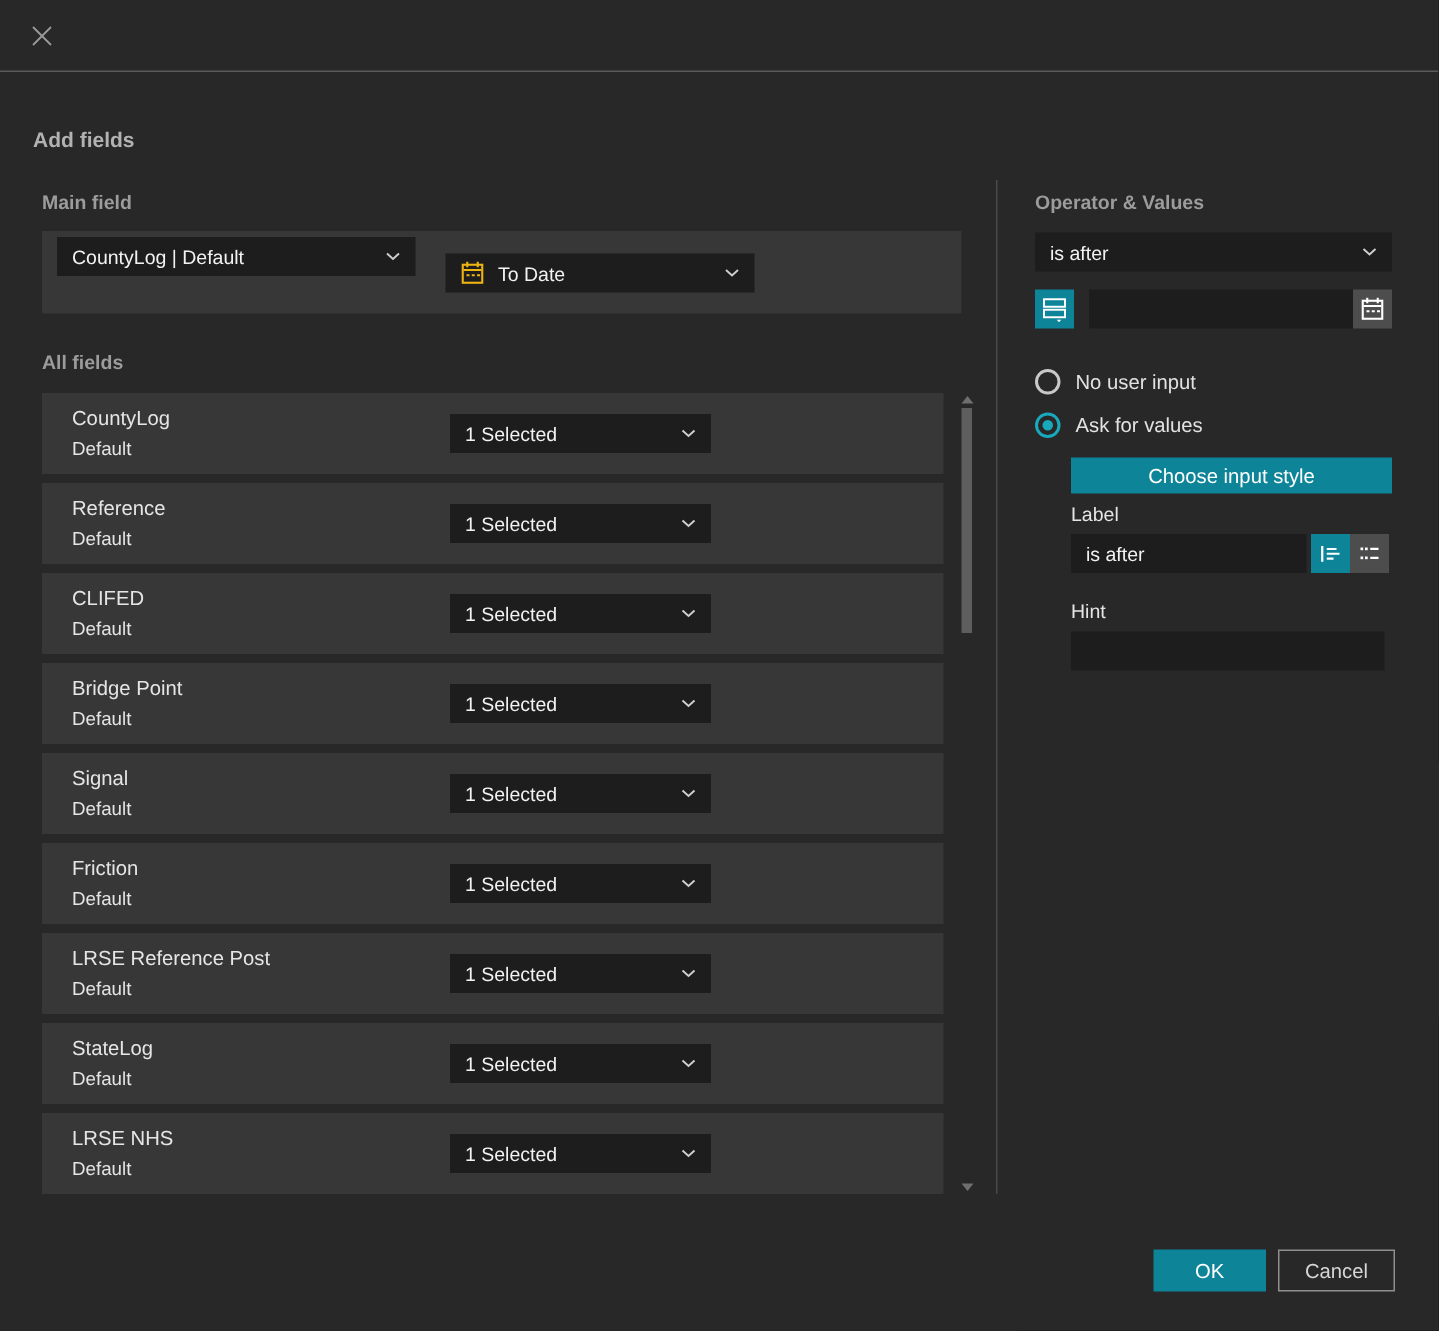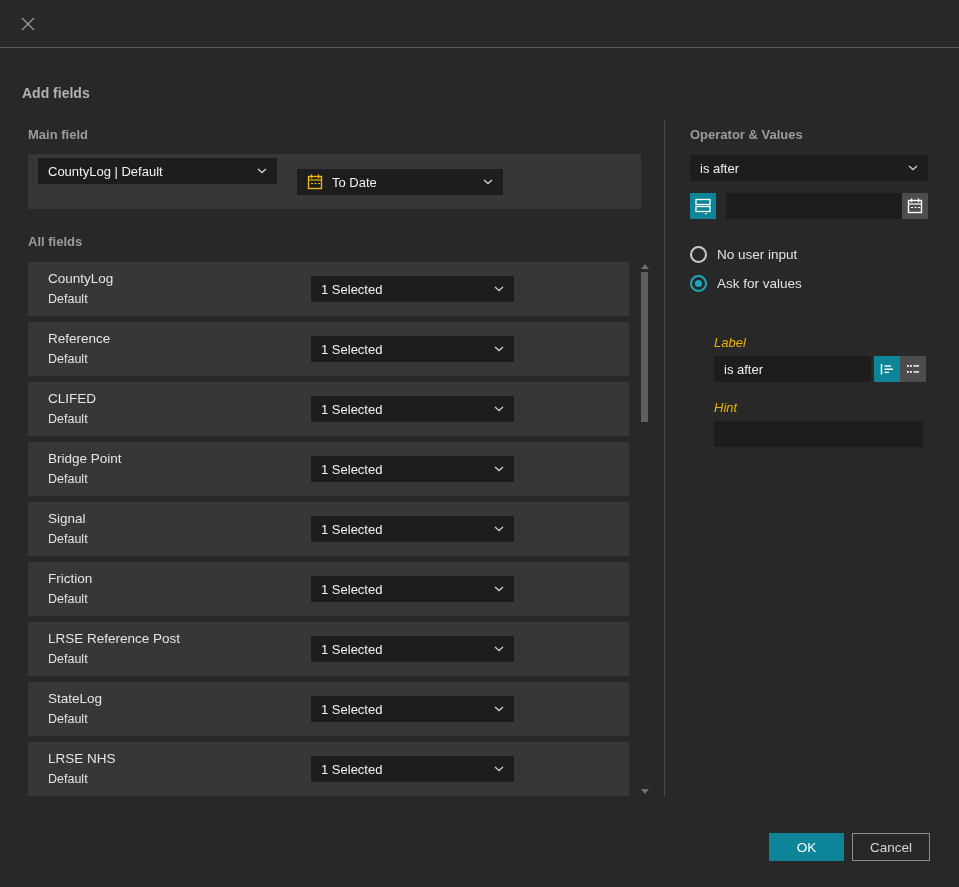--- a/index.html
+++ b/index.html
@@ -9,37 +9,37 @@
   }
   
   .titlebar{position:absolute;top:0;left:0;width:959px;height:48px;
     border-bottom:1px solid #5a5a5a;display:flex;align-items:center;
     justify-content:space-between;box-sizing:border-box;padding:0 17px;}
   .title{color:#e2e2e2;font-size:15.5px;font-weight:bold;letter-spacing:.2px;}
   .close-btn{width:22px;height:22px;display:flex;align-items:center;justify-content:center;cursor:pointer;margin-right:6px;}
   
   .h-add{position:absolute;left:22px;top:85px;color:#b2b2b2;font-size:14px;font-weight:bold;}
   .sub-label{position:absolute;color:#9c9c9c;font-size:13px;font-weight:bold;}
-  .field-label{position:absolute;color:#eab308;font-size:13px;font-style:italic;}
+  .field-label{position:absolute;color:#e5e5e5;font-size:13px;}
   
   .mainfield-box{position:absolute;left:28px;top:154px;width:613px;height:55px;background:#373737;}
   .vdivider{position:absolute;left:664px;top:120px;width:1px;height:676px;background:#4a4a4a;}
   
   .dd{position:absolute;background:#1d1d1d;height:26px;display:flex;align-items:center;
     box-sizing:border-box;padding:0 10px;cursor:pointer;}
   .dd .dd-text{color:#f2f2f2;font-size:13px;flex:1;white-space:nowrap;overflow:hidden;}
   .dd .chev{flex:0 0 auto;margin-left:6px;display:flex;}
   .txt-input{position:absolute;background:#1d1d1d;border:none;outline:none;color:#f2f2f2;
     font-size:13px;box-sizing:border-box;padding:0 10px;height:26px;font-family:"Liberation Sans","DejaVu Sans",sans-serif;}
   
   .rows{position:absolute;left:28px;top:262px;width:601px;}
   .row{position:relative;height:54px;background:#373737;margin-bottom:6px;}
   .row .rname{position:absolute;left:20px;top:9px;color:#e5e5e5;font-size:13.5px;}
   .row .rsub{position:absolute;left:20px;top:30px;color:#e5e5e5;font-size:12.5px;}
-  .row .dd{left:272px;top:14px;width:203px;margin-left:11px;}
+  .row .dd{left:272px;top:14px;width:174px;}
   
   .scrollbar{position:absolute;left:640px;top:262px;width:10px;height:534px;}
   .sb-arrow{position:absolute;left:1px;width:0;height:0;border-left:4px solid transparent;border-right:4px solid transparent;cursor:pointer;}
   .sb-up{top:2px;border-bottom:5px solid #6f6f6f;}
   .sb-down{bottom:2px;border-top:5px solid #6f6f6f;}
   .sb-thumb{position:absolute;left:1px;top:10px;width:7px;height:150px;background:#5e5e5e;cursor:pointer;}
   
   .icon-btn{position:absolute;width:26px;height:26px;display:flex;align-items:center;justify-content:center;cursor:pointer;box-sizing:border-box;}
   .icon-btn.teal{background:var(--accent);}
   .icon-btn.gray{background:#4d4d4d;}
@@ -255,20 +255,21 @@
 
   <div class="radio-line" style="top:246px;">
     <span class="radio"></span>
     <span class="radio-text">No user input</span>
   </div>
   <div class="radio-line" style="top:275px;">
     <span class="radio sel"></span>
     <span class="radio-text">Ask for values</span>
   </div>
 
+  <button class="btn-primary" style="left:714px;top:305px;width:214px;height:24px;">Choose input style</button>
 
   <div class="field-label" style="left:714px;top:335px;">Label</div>
   <input class="txt-input" style="left: 714px; top: 356px; width: 157px;" value="is after">
   <div class="icon-btn teal" style="left:874px;top:356px;">
     <svg width="18" height="18" viewBox="0 0 18 18">
       <line x1="3.5" y1="4" x2="3.5" y2="14.5" stroke="#fff" stroke-width="1.5"></line>
       <line x1="6.5" y1="6" x2="13" y2="6" stroke="#fff" stroke-width="1.4"></line>
       <line x1="6.5" y1="9.2" x2="15" y2="9.2" stroke="#fff" stroke-width="1.4"></line>
       <line x1="6.5" y1="12.4" x2="11" y2="12.4" stroke="#fff" stroke-width="1.4"></line>
     </svg>

